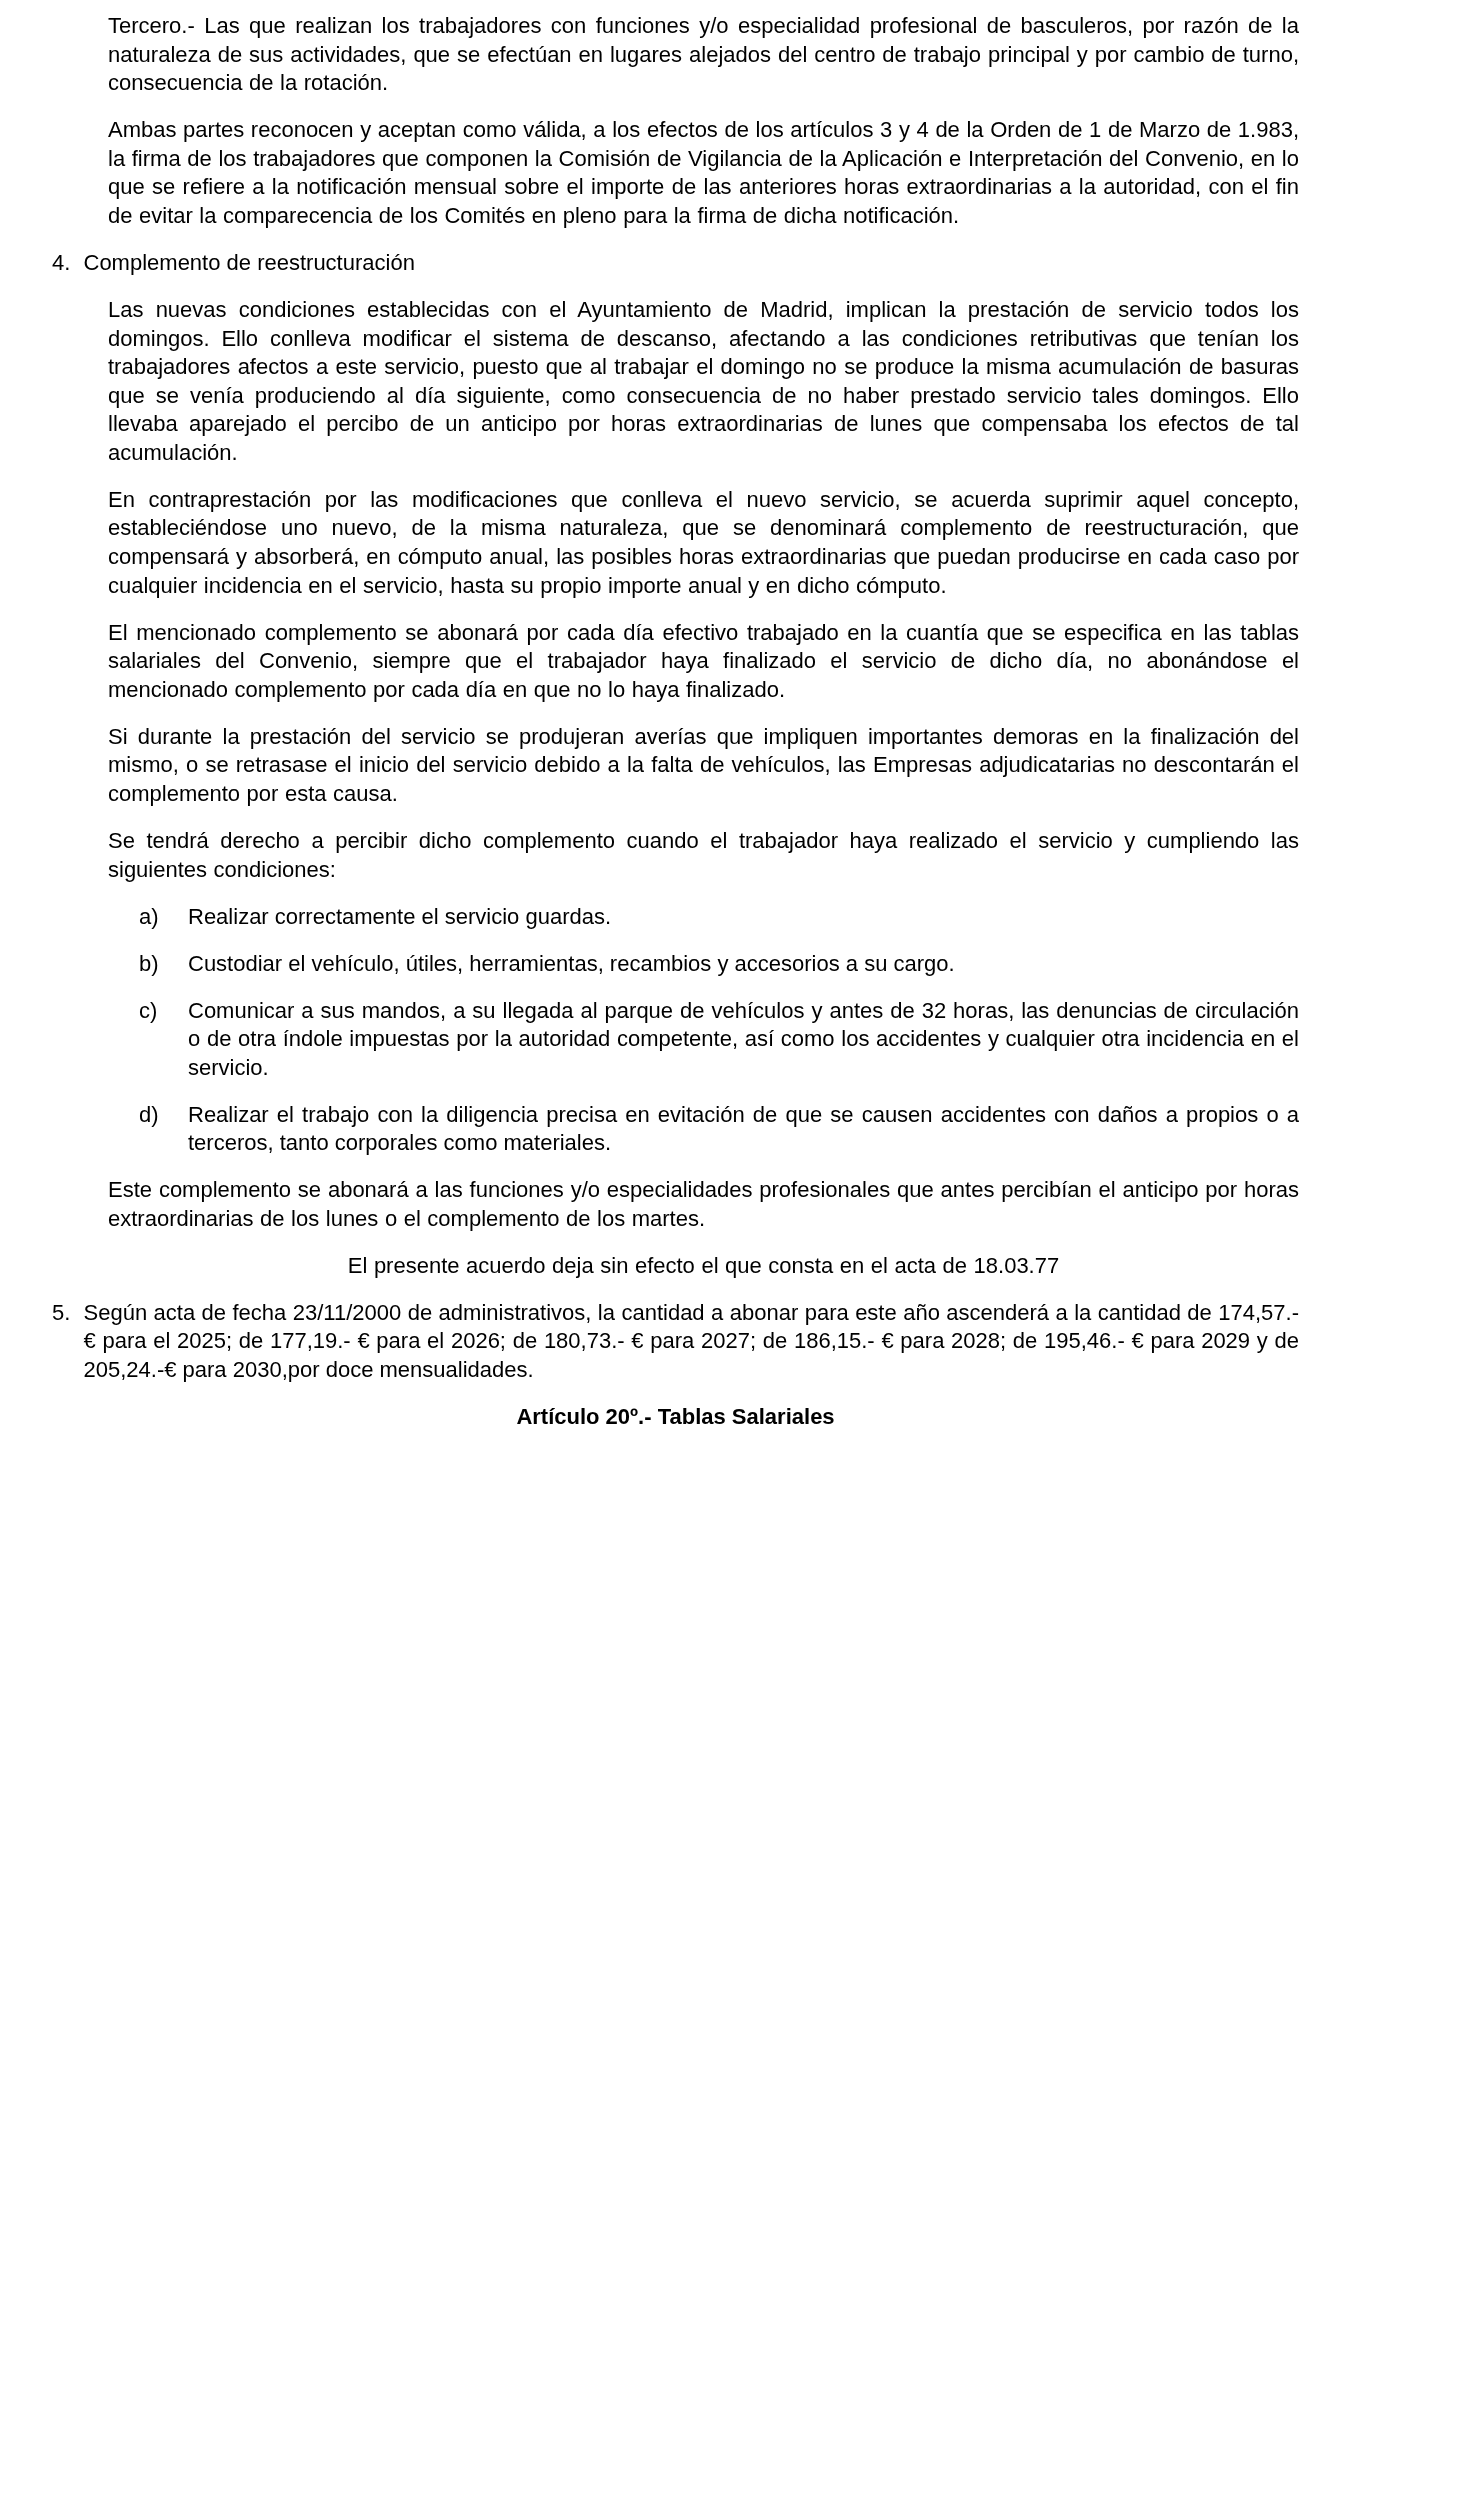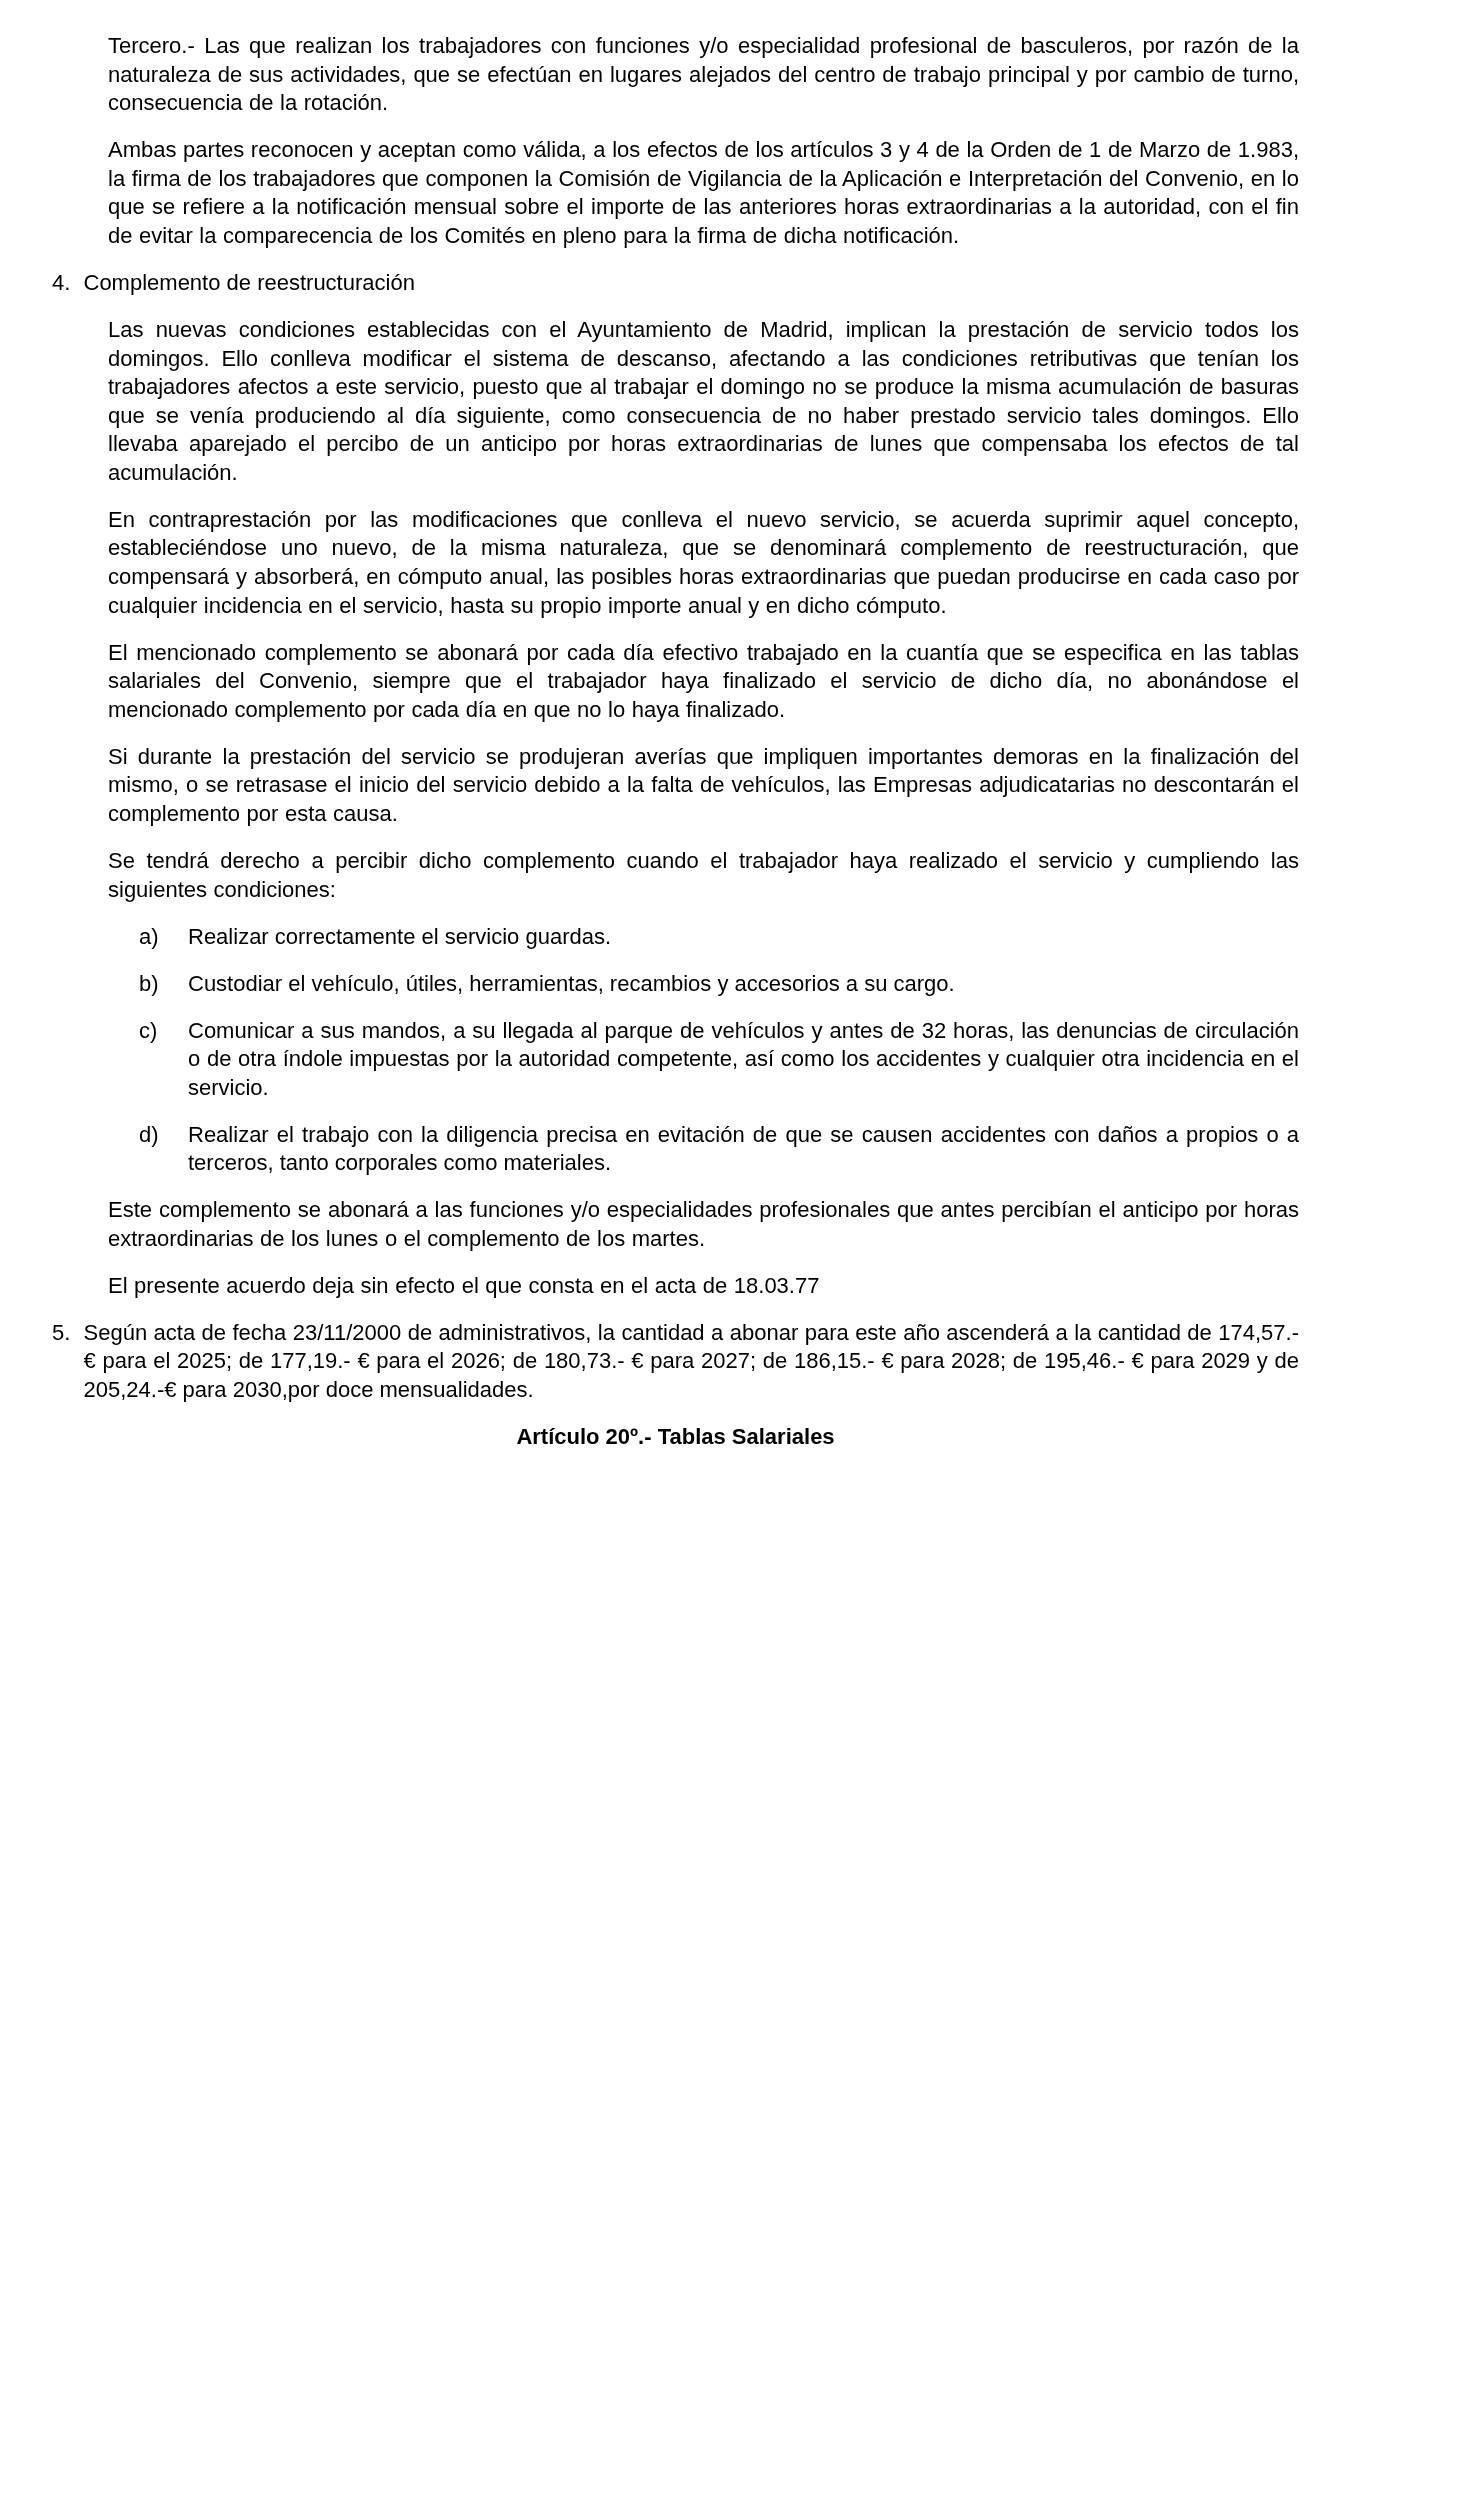--- a/index.html
+++ b/index.html
@@ -11,21 +11,21 @@
     width: 1470px;
     min-height: 2512px;
     font-family: "Liberation Sans", sans-serif;
     color: #000000;
     -webkit-font-smoothing: antialiased;
   }
   .page {
     box-sizing: border-box;
     width: 1404px;
     min-height: 2512px;
-    padding: 32px 105px 35px 52px;
+    padding: 12px 105px 35px 52px;
   }
   .para {
     font-size: 22px;
     line-height: 1.30;
     text-align: justify;
     margin: 0 0 18.4px 0;
     word-spacing: 0.02em;
   }
   
   .indent1 {
@@ -68,21 +68,21 @@
     text-align: justify;
   }
   .heading {
     font-size: 22px;
     font-weight: bold;
     line-height: 1.30;
     margin: 0 0 21px 0;
     text-align: center;
   }
   .nojust {
-    text-align: left;
+    text-align: center;
   }
 </style>
 </head>
 <body>
 
 <div class="page">
 
   <p class="para indent1">Tercero.- Las que realizan los trabajadores con funciones y/o especialidad profesional de basculeros, por razón de la naturaleza de sus actividades, que se efectúan en lugares alejados del centro de trabajo principal y por cambio de turno, consecuencia de la rotación.</p>
 
 

